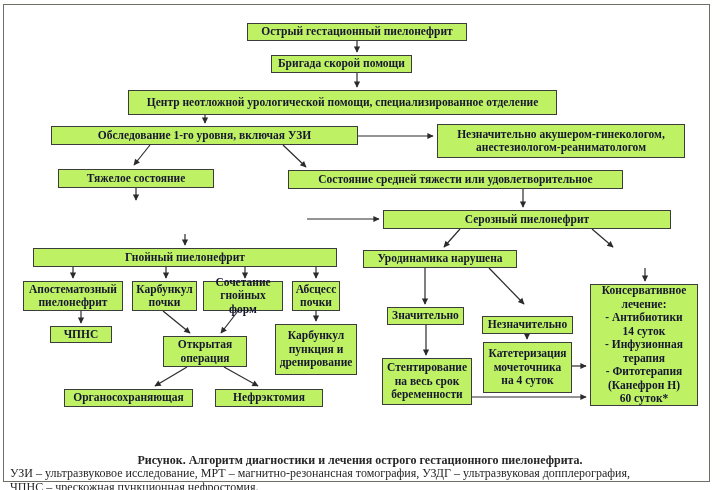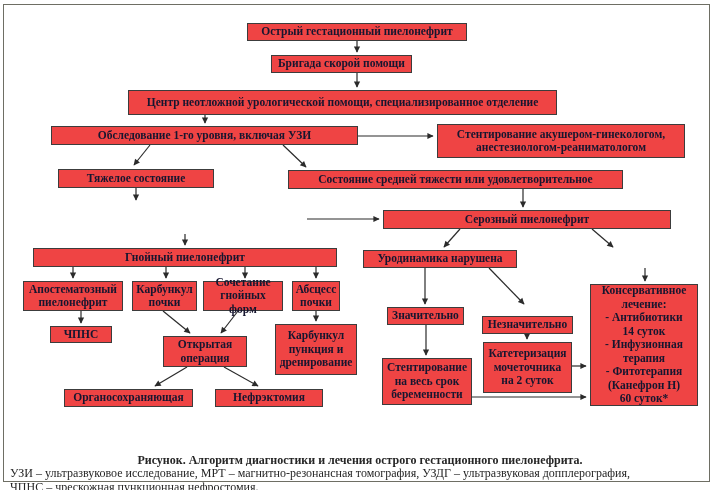--- a/index.html
+++ b/index.html
@@ -6,21 +6,21 @@
   #stage{
     position:relative;width:720px;height:490px;background:#ffffff;
     font-family:"Liberation Serif","DejaVu Serif",serif;overflow:hidden;
   }
   #frame{
     position:absolute;left:3px;top:4px;width:707px;height:478px;
     border:1px solid #6e6e64;box-sizing:border-box;pointer-events:none;
   }
   .node{
     position:absolute;box-sizing:border-box;
-    background:#ef4444;border:1.5px solid #3c3c3c;
+    background:#bef264;border:1.5px solid #3c3c3c;
     color:#16162f;font-size:11.5px;line-height:1.17;font-weight:600;
     display:flex;align-items:center;justify-content:center;
     text-align:center;white-space:pre-line;padding:0 2px;
   }
   #arrows{position:absolute;left:0;top:0;pointer-events:none;}
   #arrows line{stroke:#2b2b2b;stroke-width:1.2;}
   .cap{position:absolute;color:#262626;font-size:12px;line-height:14px;white-space:nowrap;margin-top:36px;}
   .cap.b{font-weight:bold;}
   .cap.center{left:10px;width:700px;text-align:center;}
 </style>
@@ -66,21 +66,21 @@
       <line x1="527" y1="325" x2="527" y2="339" marker-end="url(#arw)"></line>
       <line x1="572" y1="366" x2="586" y2="366" marker-end="url(#arw)"></line>
       <line x1="472" y1="397" x2="586" y2="397" marker-end="url(#arw)"></line>
     </g>
   </svg>
 
   <div class="node" style="left:247px;top:23px;width:220px;height:18px">Острый гестационный пиелонефрит</div>
   <div class="node" style="left:271px;top:55px;width:141px;height:18px">Бригада скорой помощи</div>
   <div class="node" style="left:128px;top:90px;width:429px;height:25px">Центр неотложной урологической помощи, специализированное отделение</div>
   <div class="node" style="left:51px;top:126px;width:307px;height:19px">Обследование 1-го уровня, включая УЗИ</div>
-  <div class="node" style="left:437px;top:124px;width:248px;height:34px">Стентирование акушером-гинекологом,
+  <div class="node" style="left:437px;top:124px;width:248px;height:34px">Незначительно акушером-гинекологом,
 анестезиологом-реаниматологом</div>
   <div class="node" style="left:58px;top:169px;width:156px;height:19px">Тяжелое состояние</div>
   <div class="node" style="left:288px;top:170px;width:335px;height:19px">Состояние средней тяжести или удовлетворительное</div>
   <div class="node" style="left:383px;top:210px;width:288px;height:19px">Серозный пиелонефрит</div>
   <div class="node" style="left:33px;top:248px;width:304px;height:19px">Гнойный пиелонефрит</div>
   <div class="node" style="left:363px;top:250px;width:154px;height:18px">Уродинамика нарушена</div>
   <div class="node" style="left:23px;top:281px;width:100px;height:30px">Апостематозный
 пиелонефрит</div>
   <div class="node" style="left:132px;top:281px;width:65px;height:30px">Карбункул
 почки</div>
@@ -94,21 +94,21 @@
   <div class="node" style="left:275px;top:324px;width:82px;height:51px">Карбункул
 пункция и
 дренирование</div>
   <div class="node" style="left:387px;top:307px;width:77px;height:18px">Значительно</div>
   <div class="node" style="left:482px;top:316px;width:91px;height:18px">Незначительно</div>
   <div class="node" style="left:382px;top:358px;width:90px;height:47px">Стентирование
 на весь срок
 беременности</div>
   <div class="node" style="left:483px;top:342px;width:89px;height:51px">Катетеризация
 мочеточника
-на 2 суток</div>
+на 4 суток</div>
   <div class="node" style="left:590px;top:284px;width:108px;height:122px">Консервативное
 лечение:
 - Антибиотики
 14 суток
 - Инфузионная
 терапия
 - Фитотерапия
 (Канефрон Н)
 60 суток*</div>
   <div class="node" style="left:64px;top:389px;width:129px;height:18px">Органосохраняющая</div>

